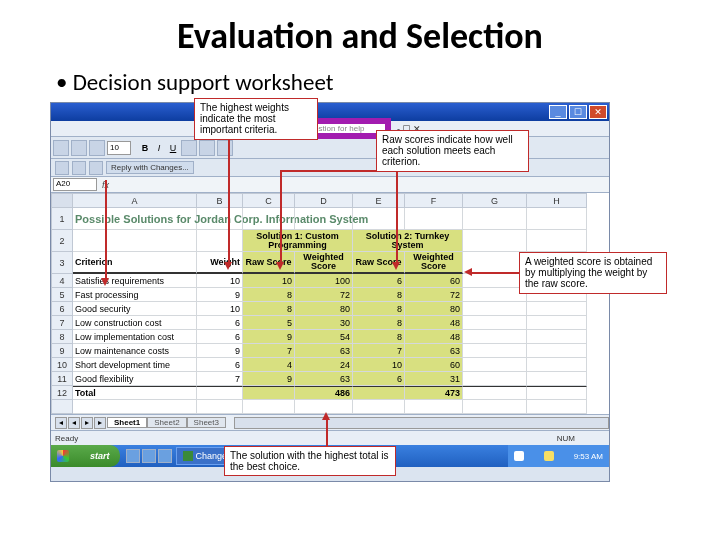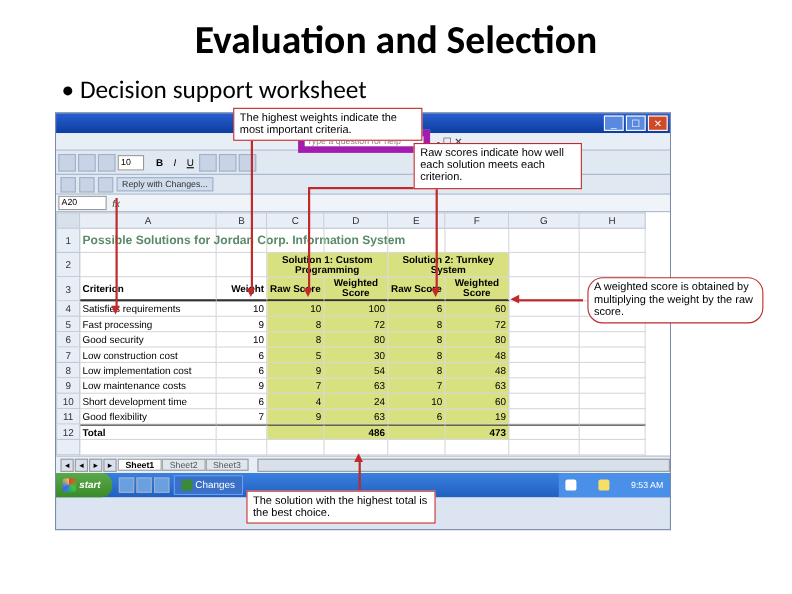--- a/index.html
+++ b/index.html
@@ -50,21 +50,21 @@
   .data-raw { background: #d8e080; }
   .total-row .cell { border-top: 1px solid #333; font-weight: bold; }
   .ex-tabs { height: 16px; background: #e8eef6; border-top: 1px solid #a0b0c8; display: flex; align-items: center; padding-left: 4px; font-size: 8px; gap: 0; }
   .nav-arrow { width: 12px; height: 12px; border: 1px solid #999; background: #d8e0ec; margin-right: 1px; display: flex; align-items: center; justify-content: center; }
   .tab { padding: 0 6px; border: 1px solid #999; background: #fff; font-weight: bold; }
   .tab.inactive { background: #e0e6ee; font-weight: normal; color: #555; }
   .hscroll { flex: 1; margin-left: 8px; height: 12px; background: #d8e0ec; border: 1px solid #999; }
   .ex-status { height: 15px; background: #e8eef6; border-top: 1px solid #a0b0c8; display: flex; align-items: center; padding: 0 4px; font-size: 8px; color: #333; }
   .num-ind { margin-left: auto; margin-right: 30px; }
   .win-taskbar { height: 22px; background: linear-gradient(#3a80e0, #2060c0); display: flex; align-items: center; font-size: 9px; color: #fff; }
-  .start-btn { height: 22px; background: linear-gradient(#5aaa4a, #3a8a2a); padding: 0 10px 0 6px; border-radius: 0 10px 10px 0; display: flex; align-items: center; gap: 3px; font-style: italic; font-weight: bold; }
+  .start-btn { height: 22px; background: linear-gradient(#5aaa4a, #3a8a2a); padding: 0 10px 0 6px; border-radius: 0 10px 10px 0; display: flex; align-items: center; gap: 21px; font-style: italic; font-weight: bold; }
   .task-icons { display: flex; gap: 2px; margin-left: 6px; }
   .tray { margin-left: auto; background: #4a90e8; height: 22px; display: flex; align-items: center; padding: 0 6px; gap: 20px; font-size: 8px; }
   .callout { position: absolute; background: #fff; border: 1px solid #c02a2a; padding: 3px 5px; font-size: 10px; line-height: 1.12; color: #000; z-index: 10; font-family: Arial, sans-serif; }
   .arrow-line { position: absolute; background: #c02a2a; z-index: 9; }
   .arrow-head { position: absolute; width: 0; height: 0; z-index: 9; }
   .arrow-head.down { border-left: 4px solid transparent; border-right: 4px solid transparent; border-top: 8px solid #c02a2a; }
   .arrow-head.left { border-top: 4px solid transparent; border-bottom: 4px solid transparent; border-right: 8px solid #c02a2a; }
   .arrow-head.up { border-left: 4px solid transparent; border-right: 4px solid transparent; border-bottom: 8px solid #c02a2a; }
   .task-btn { height: 18px; padding: 0 6px; background: #3a70c8; border: 1px solid #6aa0f0; display: flex; align-items: center; margin-left: 4px; }
 </style>
@@ -72,32 +72,32 @@
 <body>
 
 <div class="slide-title">Evaluation and Selection</div>
 <div class="bullet">Decision support worksheet</div>
 
 <div class="shot-wrap">
 
   <div class="arrow-line" style="left:55px; top:78px; width:2px; height:100px;"></div>
   <div class="arrow-head down" style="left:51px; top:176px;"></div>
 
-  <div class="callout" style="left:162px; top:-4px; width:172px;">The highest weights indicate the most important criteria.</div>
+  <div class="callout" style="left:144px; top:-4px; width:124px;">The highest weights indicate the most important criteria.</div>
   <div class="arrow-line" style="left:178px; top:22px; width:2px; height:140px;"></div>
   <div class="arrow-head down" style="left:174px; top:160px;"></div>
 
   <div class="callout" style="left:326px; top:28px; width:153px;">Raw scores indicate how well each solution meets each criterion.</div>
   <div class="arrow-line" style="left:346px; top:68px; width:2px; height:94px;"></div>
   <div class="arrow-head down" style="left:342px; top:160px;"></div>
   <div class="arrow-line" style="left:230px; top:68px; width:116px; height:2px;"></div>
   <div class="arrow-line" style="left:230px; top:68px; width:2px; height:94px;"></div>
   <div class="arrow-head down" style="left:226px; top:160px;"></div>
 
-  <div class="callout" style="left:484px; top:150px; width:160px;border-radius:14px;">A weighted score is obtained by multiplying the weight by the raw score.</div>
+  <div class="callout" style="left:469px; top:150px; width:148px;">A weighted score is obtained by multiplying the weight by the raw score.</div>
   <div class="arrow-line" style="left:420px; top:170px; width:60px; height:2px;"></div>
   <div class="arrow-head left" style="left:414px; top:166px;"></div>
 
   <div class="callout" style="left:174px; top:344px; width:172px;">The solution with the highest total is the best choice.</div>
   <div class="arrow-line" style="left:276px; top:316px; width:2px; height:28px;"></div>
   <div class="arrow-head up" style="left:272px; top:310px;"></div>
 
   <div class="excel-window">
     <div class="ex-titlebar">
       <div class="tb-btn tb-min">_</div>
@@ -255,21 +255,21 @@
               <div class="cell cG"></div>
               <div class="cell cH"></div>
             </div>
             <div class="row">
               <div class="rh">11</div>
               <div class="cell cA">Good flexibility</div>
               <div class="cell cB r">7</div>
               <div class="cell cC r data-raw">9</div>
               <div class="cell cD r data-raw">63</div>
               <div class="cell cE r data-raw">6</div>
-              <div class="cell cF r data-raw">19</div>
+              <div class="cell cF r data-raw">31</div>
               <div class="cell cG"></div>
               <div class="cell cH"></div>
             </div>
           </div>
 
         <div class="row total-row">
           <div class="rh">12</div>
           <div class="cell cA">Total</div>
           <div class="cell cB"></div>
           <div class="cell cC data-raw"></div>
@@ -296,20 +296,24 @@
     <div class="ex-tabs">
       <div class="nav-arrow">◂</div>
       <div class="nav-arrow">◂</div>
       <div class="nav-arrow">▸</div>
       <div class="nav-arrow">▸</div>
       <div class="tab">Sheet1</div>
       <div class="tab inactive">Sheet2</div>
       <div class="tab inactive">Sheet3</div>
       <div class="hscroll"></div>
     </div>
+    <div class="ex-status">
+      <span>Ready</span>
+      <span class="num-ind">NUM</span>
+    </div>
     <div class="win-taskbar">
       <div class="start-btn">
         <span style="width:12px;height:12px;background:conic-gradient(#f33,#3c3,#36f,#fc3);border-radius:2px;"></span>
         <span>start</span>
       </div>
       <div class="task-icons">
         <div class="tool-ico" style="width:14px;height:14px;background:#6aa0e0;"></div>
         <div class="tool-ico" style="width:14px;height:14px;background:#6aa0e0;"></div>
         <div class="tool-ico" style="width:14px;height:14px;background:#6aa0e0;"></div>
       </div>

